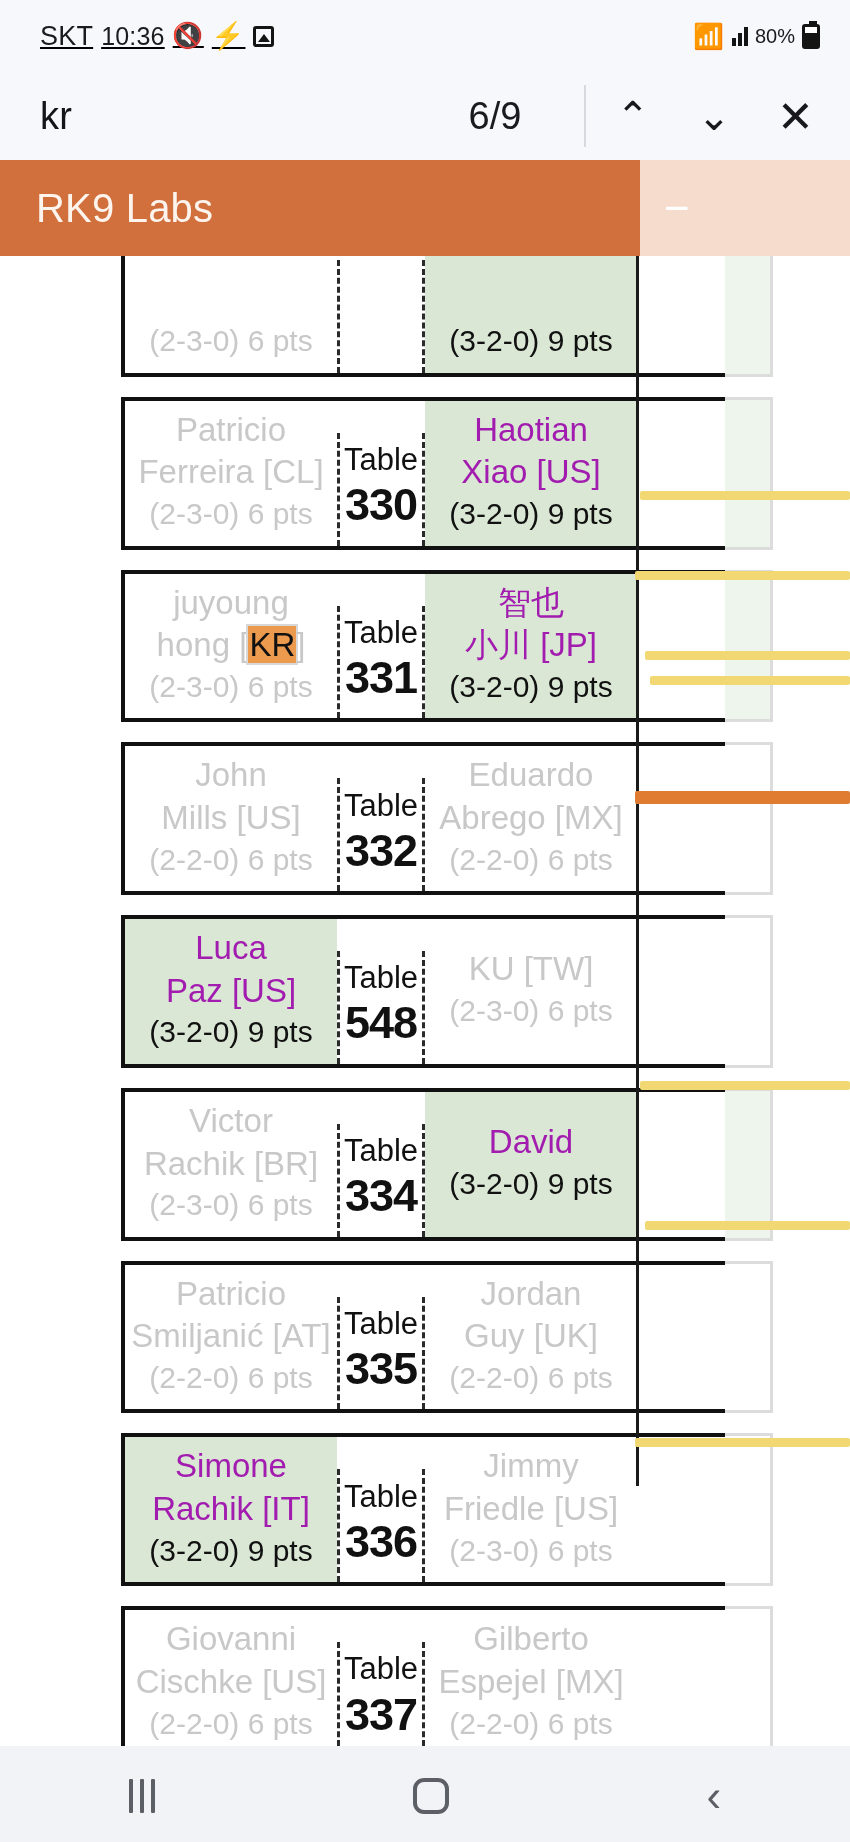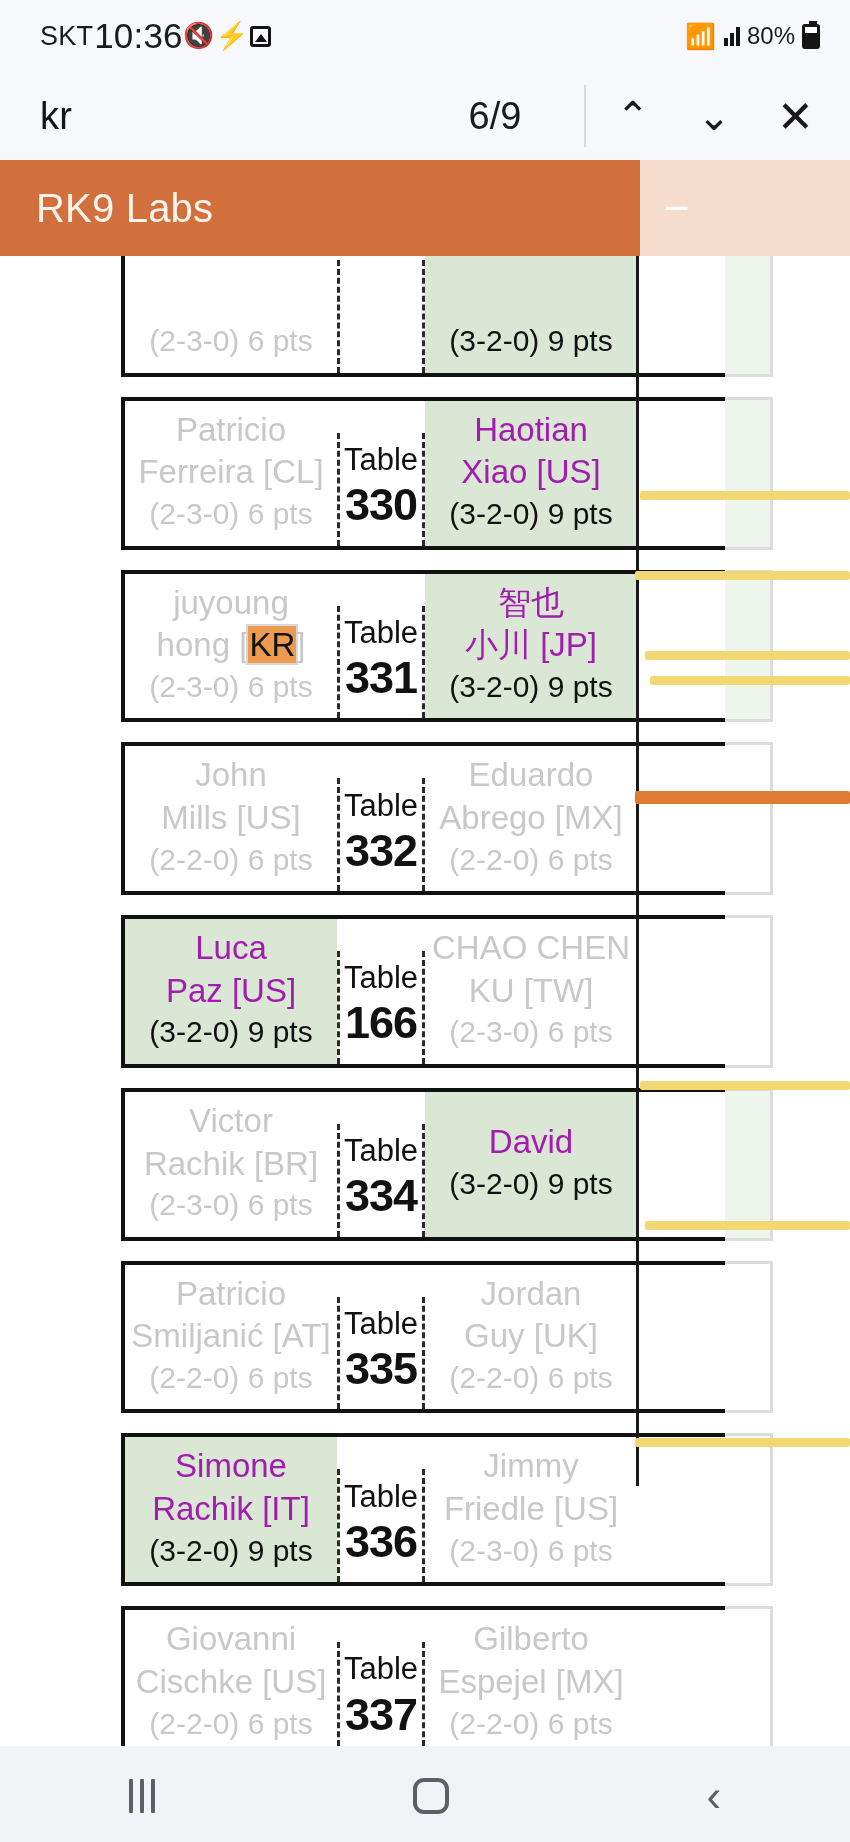--- a/index.html
+++ b/index.html
@@ -9,25 +9,25 @@
     background:#ffffff;
     -webkit-font-smoothing:antialiased;
   }
 
   
   .statusbar{
     height:72px; background:#f7f8fb;
     display:flex; align-items:center; justify-content:space-between;
     padding:0 30px 0 40px;
   }
-  .sb-left{ display:flex; align-items:center; gap:1px; }
+  .sb-left{ display:flex; align-items:center; gap:8px;text-decoration:underline; }
   .sb-carrier{ font-size:27px; color:#1b1b1f; letter-spacing:.2px; }
-  .sb-clock{ font-size:35px; color:#1b1b1f; letter-spacing:.2px; }
+  .sb-clock{ font-size:25px; color:#1b1b1f; letter-spacing:.2px; }
   .sb-right{ display:flex; align-items:center; gap:7px; }
-  .sb-pct{ font-size:24px; color:#1b1b1f; }
+  .sb-pct{ font-size:20px; color:#1b1b1f; }
   .gl{ color:#141414; line-height:1; display:inline-block; }
 
   .mute-icon{ font-size:25px; transform:translateY(-1px); }
   .bolt-icon{ font-size:27px; font-weight:bold; }
   .pic-icon{
     width:21px;height:21px;border:3px solid #141414;border-radius:3px;
     position:relative; display:inline-block;
   }
   .pic-icon:after{
     content:""; position:absolute; left:2px; bottom:2px;
@@ -285,24 +285,23 @@
         <div class="ghost"></div>
       </div>
       <div class="pair">
         <div class="cell player winner">
           <div class="nm">Luca</div>
           <div class="nm">Paz [US]</div>
           <div class="rec">(3-2-0) 9 pts</div>
         </div>
         <div class="cell table">
           <div class="tbl-lbl">Table</div>
-          <div class="tbl-num">166</div>
-        </div>
-        <div class="cell player loser">
-          <div class="nm">CHAO CHEN</div>
+          <div class="tbl-num">548</div>
+        </div>
+        <div class="cell player loser">
           <div class="nm">KU [TW]</div>
           <div class="rec">(2-3-0) 6 pts</div>
         </div>
         <div class="ghost"></div>
       </div>
       <div class="pair">
         <div class="cell player loser">
           <div class="nm">Victor</div>
           <div class="nm">Rachik [BR]</div>
           <div class="rec">(2-3-0) 6 pts</div>

